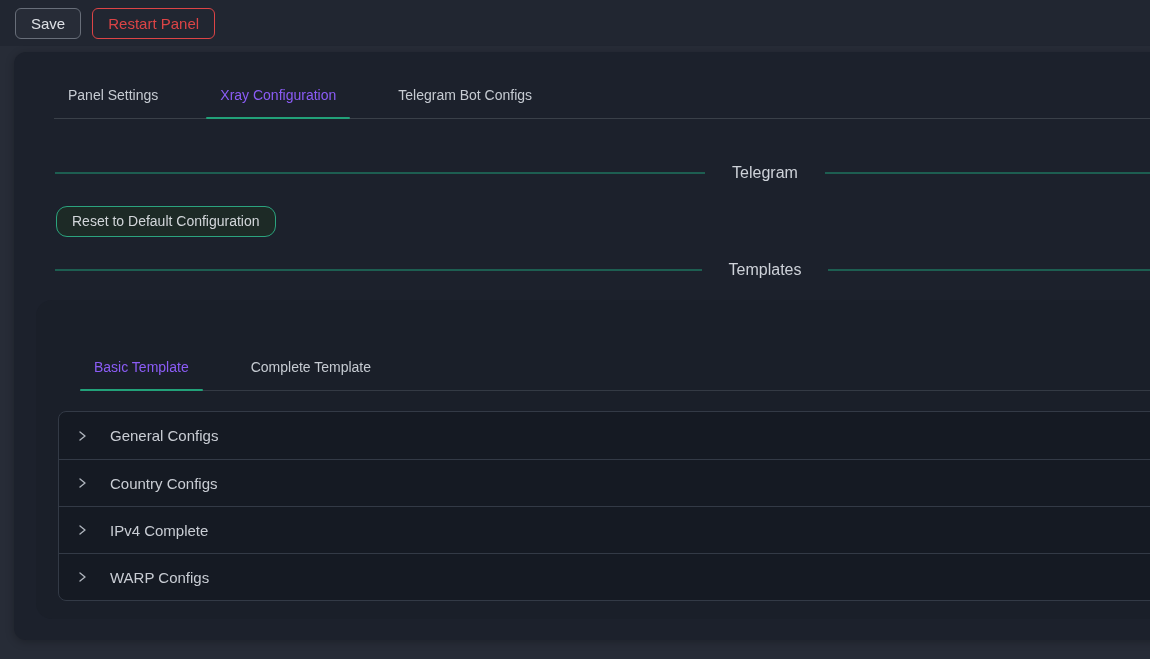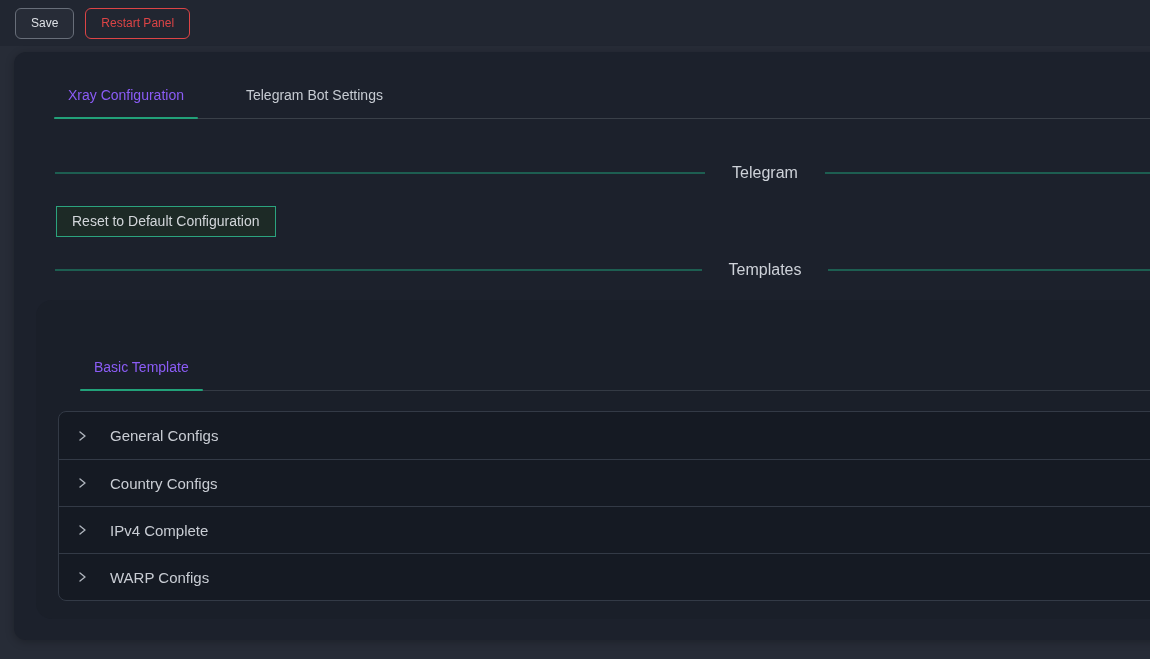--- a/index.html
+++ b/index.html
@@ -10,21 +10,21 @@
     -webkit-font-smoothing: antialiased;
   }
   .stage { width: 1530px; height: 659px; position: relative; }
 
   
   .topbar {
     height: 46px; background: #212631;
     display: flex; align-items: center; gap: 11px; padding-left: 15px;
   }
   .btn {
-    font-family: inherit; font-size: 12px; line-height: 17px;
+    font-family: inherit; font-size: 15px; line-height: 17px;
     padding: 6px 15px; border-radius: 6px; cursor: pointer;
     background: #272c37; border: 1px solid #686e79; color: #dde0e5;
   }
   .btn.danger {
     background: transparent; border-color: #dc4446; color: #dc4446; text-align: center;
   }
 
   
   .main-card {
     position: absolute; left: 14px; top: 52px;
@@ -60,21 +60,21 @@
   }
   .divider::before { margin-right: 27px; }
   .divider::after  { margin-left: 27px; }
   .divider.actions   { margin-top: 44px; }
   .divider.templates { margin-top: 23px; }
 
   
   .reset-btn {
     display: inline-block; margin: 24px 0 0 42px;
     font-family: inherit; font-size: 14px; line-height: 17px;
-    padding: 6px 15px; border-radius: 0; cursor: pointer;
+    padding: 6px 15px; border-radius: 11px; cursor: pointer;
     background: #1d2a26; border: 1px solid #2ba37e; color: #d2d6da;
   }
 
   
   .inner-card {
     margin: 21px 22px 0; height: 319px; box-sizing: border-box;
     background: #1a1f29; border-radius: 16px;
     padding-bottom: 18px; overflow: hidden;
   }
   .tabbar.inner { margin: 48px 0 0 44px; border-bottom-color: #343a44; }
@@ -100,38 +100,40 @@
 <div class="stage">
 
   <div class="topbar">
     <button class="btn">Save</button>
     <button class="btn danger">Restart Panel</button>
   </div>
 
   <div class="main-card">
 
     <div class="tabbar main">
+      <div class="tab">Panel Settings</div>
       <div class="tab active">Xray Configuration</div>
-      <div class="tab">Telegram Bot Settings</div>
+      <div class="tab">Telegram Bot Configs</div>
     </div>
 
     <div class="divider actions">
       <span>Telegram</span>
     </div>
 
     <button class="reset-btn">Reset to Default Configuration</button>
 
     <div class="divider templates">
       <span>Templates</span>
     </div>
 
     <div class="inner-card">
 
       <div class="tabbar inner">
         <div class="tab active">Basic Template</div>
+        <div class="tab">Complete Template</div>
       </div>
 
       <div class="collapse">
 
         <div class="collapse-header">
           <span class="chev">
             <svg width="12" height="12" viewBox="0 0 12 12" fill="none">
               <polyline points="4,2 9,6 4,10" stroke="#aeb4bc" stroke-width="1.4" stroke-linecap="round" stroke-linejoin="round"></polyline>
             </svg>
           </span>

